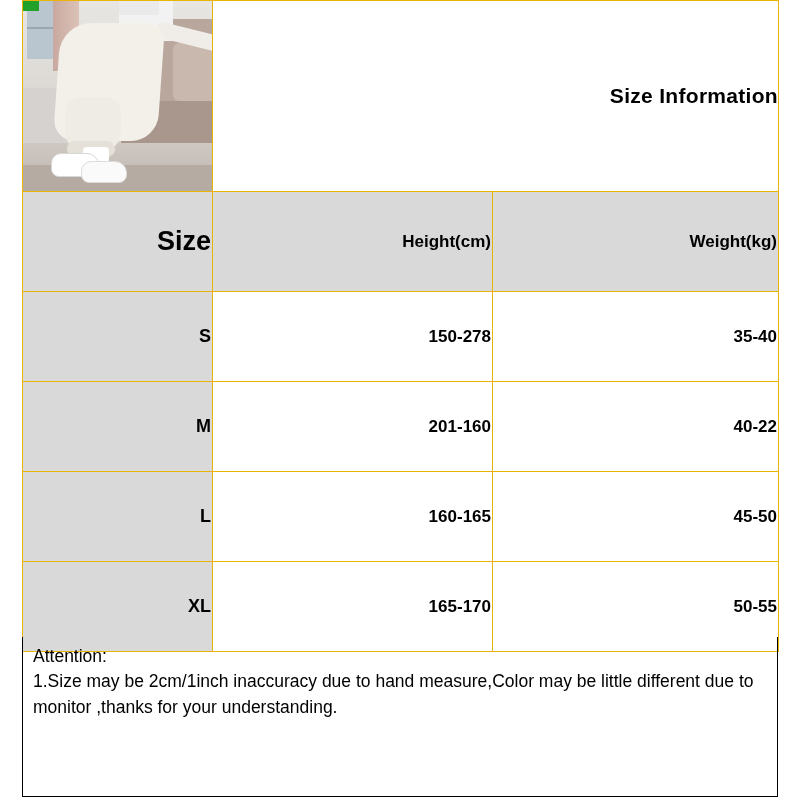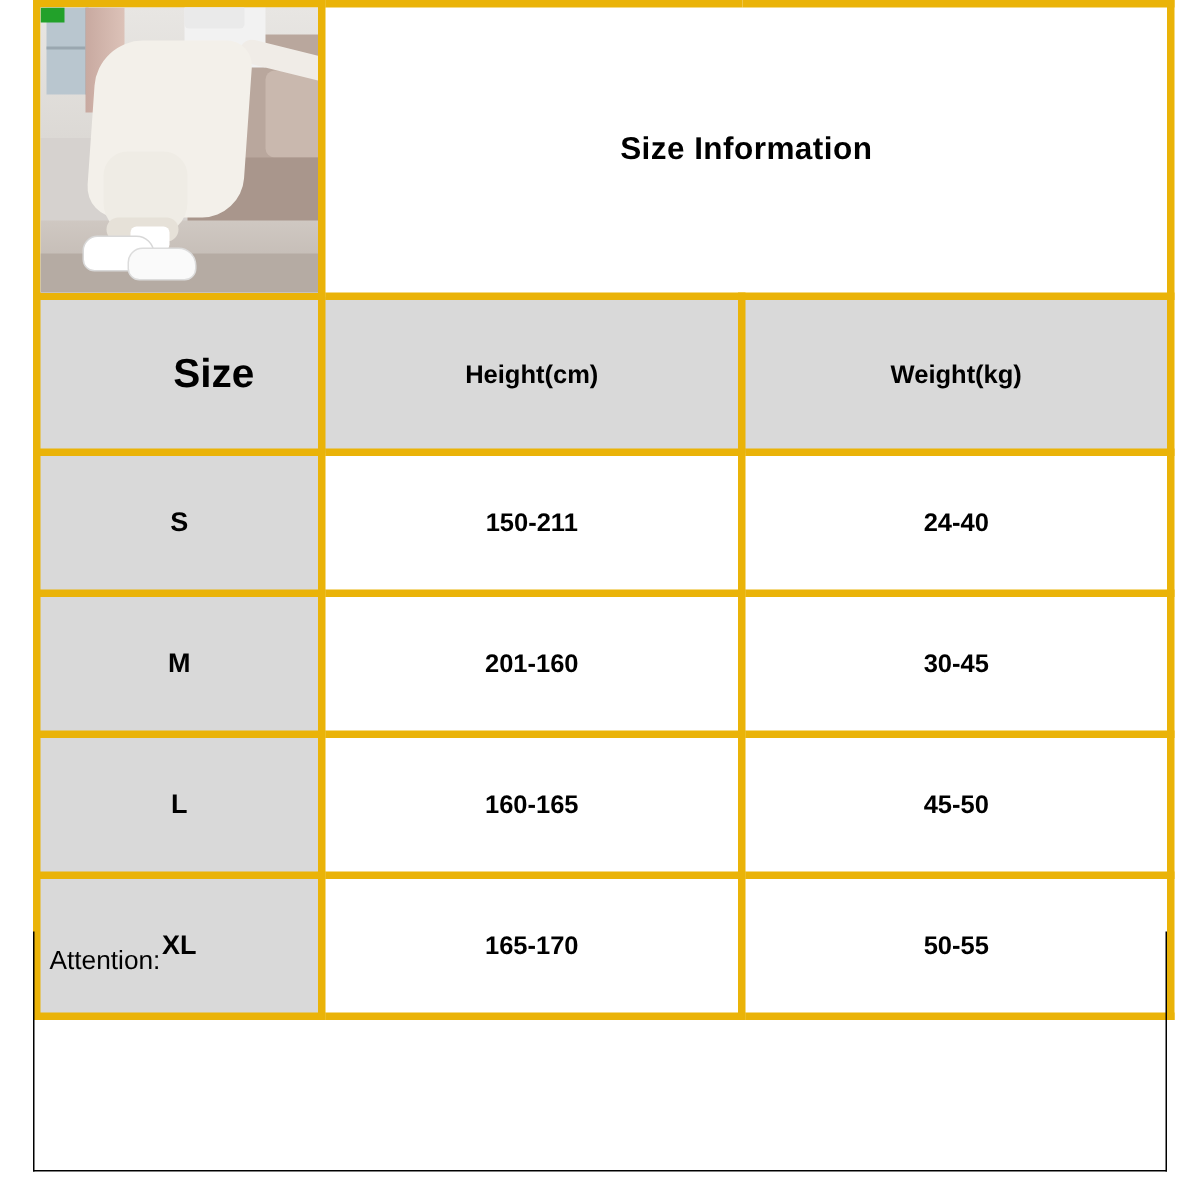--- a/index.html
+++ b/index.html
@@ -24,22 +24,22 @@
   
   .chart {
     position: absolute;
     left: 22px;
     top: 0px;
     width: 756px;
     border-collapse: collapse;
     table-layout: fixed;
   }
   .chart td {
-    border: 5px solid #eab308;
-    text-align: center;
+    border: 1px solid #eab308;
+    text-align: right;
     vertical-align: middle;
     font-weight: bold;
   }
 
   .col-size   { width: 190px; }
   .col-height { width: 280px; }
   .col-weight { width: 286px; }
 
   
   .row-top td {
@@ -77,21 +77,21 @@
   }
   .row-data td.c-size {
     background: #d9d9d9;
     font-size: 18px;
   }
 
   
   .attention {
     position: absolute;
     left: 22px;
-    top: 621px;
+    top: 637px;
     width: 756px;
     height: 160px;
     box-sizing: border-box;
     border: 1px solid #000000;
     border-top: none;
     padding: 7px 10px 0 10px;
     font-size: 17.5px;
     line-height: 1.45;
   }
   .attention .ln { white-space: pre-wrap; }
@@ -241,38 +241,39 @@
       </tr>
 
       <tr class="row-labels">
         <td class="cell-size-label">Size</td>
         <td class="cell-col-label">Height(cm)</td>
         <td class="cell-col-label">Weight(kg)</td>
       </tr>
 
       <tr class="row-data">
         <td class="c-size">S</td>
-        <td>150-211</td>
-        <td>24-40</td>
+        <td>150-278</td>
+        <td>35-40</td>
       </tr>
       <tr class="row-data">
         <td class="c-size">M</td>
         <td>201-160</td>
-        <td>30-45</td>
+        <td>40-22</td>
       </tr>
       <tr class="row-data">
         <td class="c-size">L</td>
         <td>160-165</td>
         <td>45-50</td>
       </tr>
       <tr class="row-data">
         <td class="c-size">XL</td>
         <td>165-170</td>
         <td>50-55</td>
       </tr>
     </tbody>
   </table>
 
   <div class="attention">
     <div class="ln">Attention:</div>
+    <div class="ln">1.Size may be 2cm/1inch inaccuracy due to hand measure,Color may be little different due to monitor ,thanks for your understanding.</div>
   </div>
 
 </div>
 
 </body></html>

